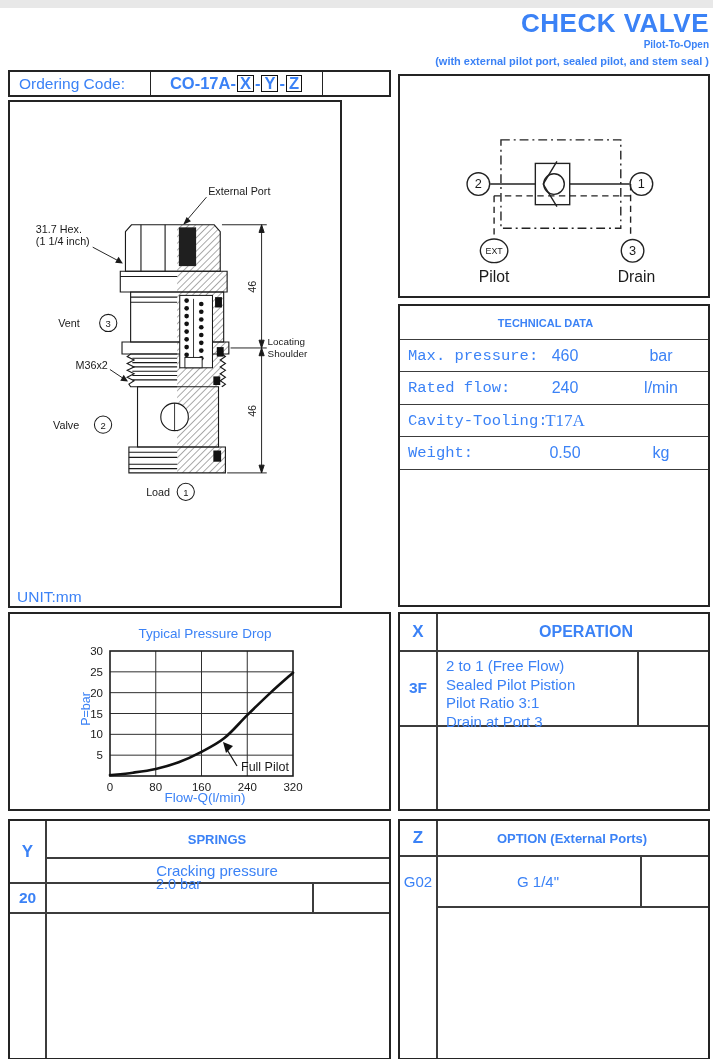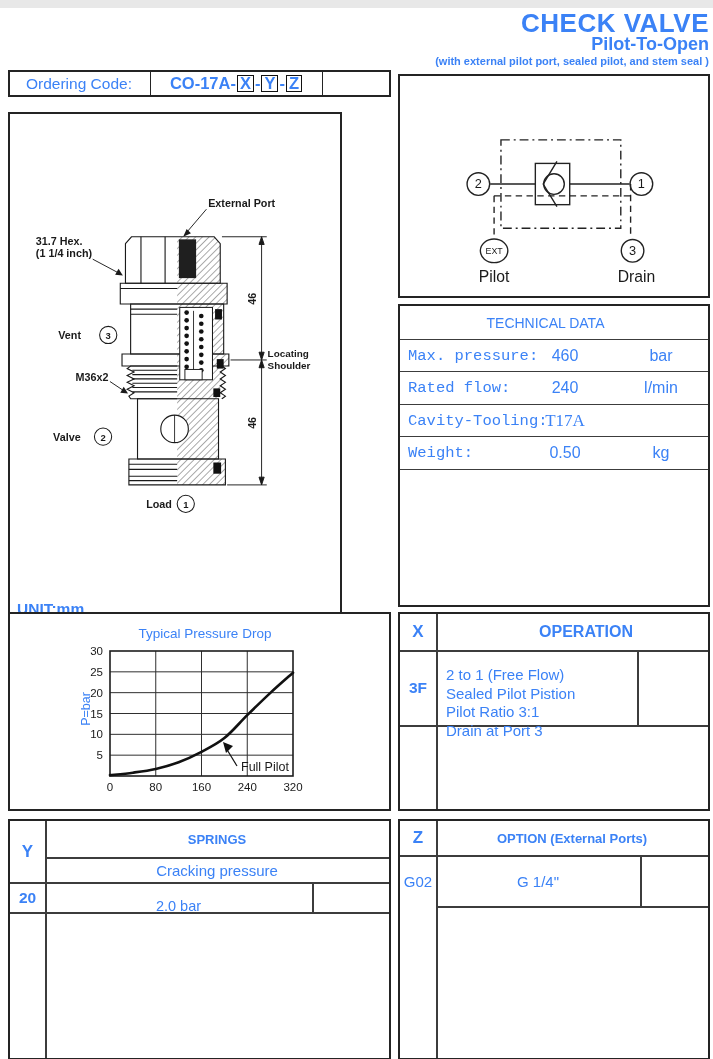--- a/index.html
+++ b/index.html
@@ -3,52 +3,52 @@
 <meta charset="utf-8">
 <style>
   html,body{margin:0;padding:0;background:#e8e8e8;}
   .page{position:relative;width:713px;height:1059px;background:#fff;
         font-family:"Liberation Sans",sans-serif;color:#3b82f6;overflow:hidden;margin:8px auto;}
   .box{position:absolute;border:2px solid #242424;box-sizing:border-box;background:#fff;}
 
   
   .hdr{position:absolute;top:1px;right:4px;text-align:right;}
   .hdr-title{font-size:26px;font-weight:bold;line-height:28px;letter-spacing:.5px;}
-  .hdr-sub{font-size:18px;font-weight:bold;line-height:15px;}
+  .hdr-sub{font-size:10px;font-weight:bold;line-height:15px;}
   .hdr-sub2{font-size:11px;font-weight:bold;line-height:18px;}
 
   
   .ordering{left:8px;top:62px;width:383px;height:27px;display:flex;align-items:center;}
-  .oc-label{width:141px;padding-left:16px;font-size:15.5px;border-right:1.5px solid #242424;
+  .oc-label{width:141px;padding-left:9px;font-size:15.5px;border-right:1.5px solid #242424;
             height:100%;display:flex;align-items:center;box-sizing:border-box;}
   .oc-code{width:172px;height:100%;display:flex;align-items:center;justify-content:center;
            font-size:16.5px;font-weight:bold;border-right:1.5px solid #242424;box-sizing:border-box;}
   .oc-code .boxed{display:inline-block;border:1.6px solid #111;padding:0 2px;margin:0 1px;line-height:15px;}
   .oc-empty{flex:1;height:100%;}
 
   
-  .drawing{left:8px;top:104px;width:334px;height:508px;font-weight:bold;}
+  .drawing{left:8px;top:92px;width:334px;height:508px;}
   .schem{left:398px;top:66px;width:312px;height:224px;}
   .tech{left:398px;top:296px;width:312px;height:303px;}
   .chartbox{left:8px;top:604px;width:383px;height:199px;}
   .op{left:398px;top:604px;width:312px;height:199px;}
   .springs{left:8px;top:811px;width:383px;height:241px;}
   .option{left:398px;top:811px;width:312px;height:241px;}
 
   .fillsvg{position:absolute;left:0;top:0;width:100%;height:100%;}
   .unit{position:absolute;left:7px;bottom:0px;font-size:15.5px;}
 
   
   .hline{position:absolute;height:1.6px;background:#3c3c3c;}
   .vline{position:absolute;width:1.6px;background:#3c3c3c;}
   .cell{position:absolute;display:flex;align-items:center;justify-content:center;box-sizing:border-box;}
 
   
   .tech-title{position:absolute;left:0;right:17px;top:0;height:33px;display:flex;align-items:center;
-              justify-content:center;font-weight:normal;font-size:14px;}
+              justify-content:center;font-weight:bold;font-size:11px;}
   #tech-rows{position:absolute;left:0;right:0;top:34.5px;}
   .tech-row{position:relative;height:31.5px;border-bottom:1.6px solid #3c3c3c;}
   .tech-row:first-child{border-top:1.6px solid #3c3c3c;margin-top:-1.6px;}
   .tech-label{position:absolute;left:8px;top:0;height:100%;display:flex;align-items:center;font-size:15.5px;font-family:Liberation Mono, monospace;}
   .tech-value{position:absolute;left:113px;width:104px;top:0;height:100%;display:flex;align-items:center;
               justify-content:center;font-size:16px;}
   .tech-value.serif{font-family:"Liberation Serif",serif;font-size:17px;}
   .tech-unit{position:absolute;left:217px;width:88px;top:0;height:100%;display:flex;align-items:center;
              justify-content:center;font-size:16px;}
 
@@ -62,21 +62,21 @@
   .chart-svg .frame{fill:none;stroke:#1d1d1d;stroke-width:1.6;}
   .chart-svg .tick{font-size:11.5px;fill:#1a1a1a;font-family:"Liberation Sans",sans-serif;}
   .chart-svg .curve{fill:none;stroke:#111;stroke-width:2.6;stroke-linecap:round;}
   .chart-svg .ann-line{stroke:#111;stroke-width:1.2;}
   .chart-svg .ann-arrow{fill:#111;}
   .chart-svg .ann-text{font-size:12.5px;fill:#1a1a1a;font-family:"Liberation Sans",sans-serif;}
 
   
   .colhead{font-weight:bold;font-size:17px;}
   .thead{font-weight:bold;font-size:13px;}
-  .op-lines{position:absolute;left:46px;top:52px;font-size:15px;line-height:18.5px;}
+  .op-lines{position:absolute;left:46px;top:43px;font-size:15px;line-height:18.5px;}
 
   
   .dlabel{font-size:12.5px;fill:#1a1a1a;font-family:"Liberation Sans",sans-serif;}
   .dsmall{font-size:11.5px;fill:#1a1a1a;font-family:"Liberation Sans",sans-serif;}
   .dnum{font-size:11px;fill:#1a1a1a;font-family:"Liberation Sans",sans-serif;}
   .sctext{font-size:16px;fill:#1a1a1a;font-family:"Liberation Sans",sans-serif;}
   .scnum{font-size:13px;fill:#1a1a1a;font-family:"Liberation Sans",sans-serif;}
   .scext{font-size:9px;fill:#1a1a1a;font-family:"Liberation Sans",sans-serif;}
 </style>
 </head>
@@ -296,20 +296,21 @@
           <text x="283" y="177" text-anchor="middle" class="tick">320</text>
           <rect x="100" y="37" width="183" height="125" class="frame"></rect>
           <path d="M100,161.16666666666666C103.8125,160.75 115.25,159.70833333333331 122.875,158.66666666666666C130.5,157.625 138.125,156.65277777777777 145.75,154.91666666666666C153.375,153.18055555555554 161,151.09722222222223 168.625,148.25C176.25,145.40277777777777 183.875,141.86111111111111 191.5,137.83333333333334C199.125,133.80555555555557 206.75,130.19444444444443 214.375,124.08333333333333C222,117.97222222222221 229.625,108.66666666666667 237.25,101.16666666666667C244.875,93.66666666666667 252.5,86.16666666666666 260.125,79.08333333333333C267.75,72 279.1875,62.06944444444445 283,58.66666666666667" class="curve"></path>
           <line x1="227" y1="152" x2="216" y2="134" class="ann-line"></line>
           <path d="M213,128 L223,132 L216,139 Z" class="ann-arrow"></path>
           <text x="231" y="157" class="ann-text">Full Pilot</text>
         </svg>
       </div>
     <div class="chart-title">Typical Pressure Drop</div>
     <div class="chart-ylabel">P=bar</div>
+    <div class="chart-xlabel">Flow-Q(l/min)</div>
   </div>
 
   <div class="box op">
     <div class="vline" style="left:36px;top:0;height:100%;"></div>
     <div class="hline" style="left:0;right:0;top:36px;"></div>
     <div class="hline" style="left:0;right:0;top:111px;"></div>
     <div class="vline" style="left:237px;top:37.5px;height:73.5px;"></div>
     <div class="cell colhead" style="left:0;top:0;width:36px;height:36px;">X</div>
     <div class="cell thead" style="left:36px;top:0;width:300px;height:36px;font-size:16px;">OPERATION</div>
     <div class="cell" style="left:0;top:37px;width:36px;height:74px;font-weight:bold;font-size:15.5px;">3F</div>
@@ -324,21 +325,21 @@
   <div class="box springs">
     <div class="vline" style="left:35px;top:0;height:100%;"></div>
     <div class="hline" style="left:36.5px;right:0;top:36px;"></div>
     <div class="hline" style="left:0;right:0;top:61px;"></div>
     <div class="hline" style="left:0;right:0;top:91px;"></div>
     <div class="vline" style="left:302px;top:62.5px;height:28.5px;"></div>
     <div class="cell colhead" style="left:0;top:0;width:35px;height:61px;">Y</div>
     <div class="cell thead" style="left:35px;top:0;width:344px;height:36px;">SPRINGS</div>
     <div class="cell" style="left:35px;top:37px;width:344px;height:24px;font-size:15px;">Cracking pressure</div>
     <div class="cell" style="left:0;top:62px;width:35px;height:29px;font-weight:bold;font-size:15.5px;">20</div>
-    <div class="cell" style="left:35px;top:70px;width:267px;height:29px;font-size:14.5px;">2.0 bar</div>
+    <div class="cell" style="left:35px;top:48px;width:267px;height:29px;font-size:14.5px;">2.0 bar</div>
   </div>
 
   <div class="box option">
     <div class="vline" style="left:36px;top:0;height:100%;"></div>
     <div class="hline" style="left:0;right:0;top:34px;"></div>
     <div class="hline" style="left:36.5px;right:0;top:85px;"></div>
     <div class="vline" style="left:240px;top:35.5px;height:49.5px;"></div>
     <div class="cell colhead" style="left:0;top:0;width:36px;height:34px;">Z</div>
     <div class="cell thead" style="left:36px;top:0;width:272px;height:34px;">OPTION (External Ports)</div>
     <div class="cell" style="left:0;top:35px;width:36px;height:50px;font-weight:normal;font-size:15px;">G02</div>

